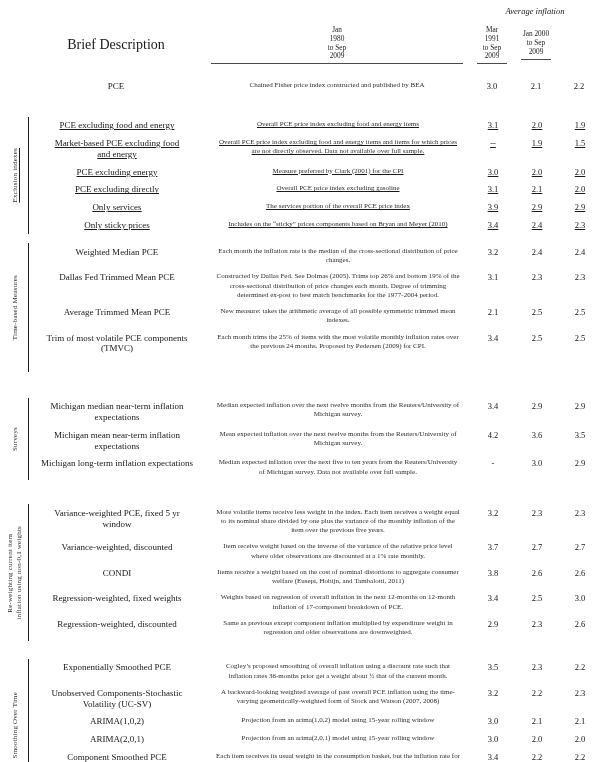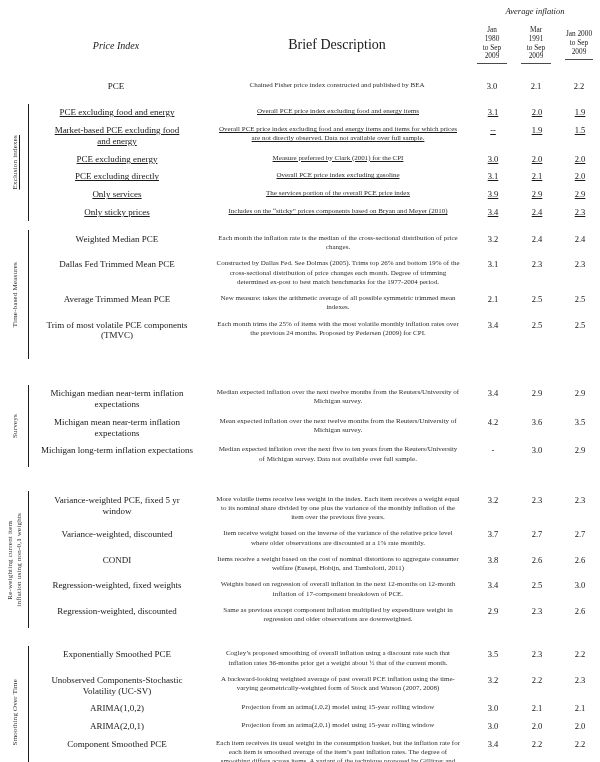--- a/index.html
+++ b/index.html
@@ -27,39 +27,38 @@
   }
   .group-body{flex:1;border-left:1.5px solid #1c1c1c;display:flex;flex-direction:column;}
   .group-body.no-rule{border-left:none;}
 
   .row{display:grid;grid-template-columns:176px 266px 44px 44px 42px;align-items:start;padding:3.5px 0;}
   .name-cell{font-size:9px;text-align:center;line-height:1.2;white-space:pre-line;padding:0 4px;color:#181818;}
   .desc-cell{font-size:7px;text-align:center;line-height:1.32;color:#2d2d2d;padding:0 10px;}
   .val-cell{font-size:8.5px;text-align:center;color:#14141e;}
 
   
-  #table-root > .group:nth-child(1){margin-bottom:9px;}
+  #table-root > .group:nth-child(1){margin-bottom:22px;}
   #table-root > .group:nth-child(2){margin-bottom:9px;text-decoration:underline;}
   #table-root > .group:nth-child(3){margin-bottom:26px;}
   #table-root > .group:nth-child(3) .group-body{padding-bottom:14px;}
   #table-root > .group:nth-child(4){margin-bottom:24px;}
   #table-root > .group:nth-child(5){margin-bottom:18px;}
 </style>
 </head>
 <body>
 
 <div class="page">
 
   <div class="hgrid">
     <div class="avg-label">Average inflation</div>
   </div>
 
   <div class="hgrid hrow2">
     <div></div>
-    <div class="pi-head">Price Index</div>
     <div class="bd-head">Brief Description</div>
     <div class="phead">Jan
 1980
 to Sep
 2009</div>
     <div class="phead">Mar
 1991
 to Sep
 2009</div>
     <div class="phead">Jan 2000

